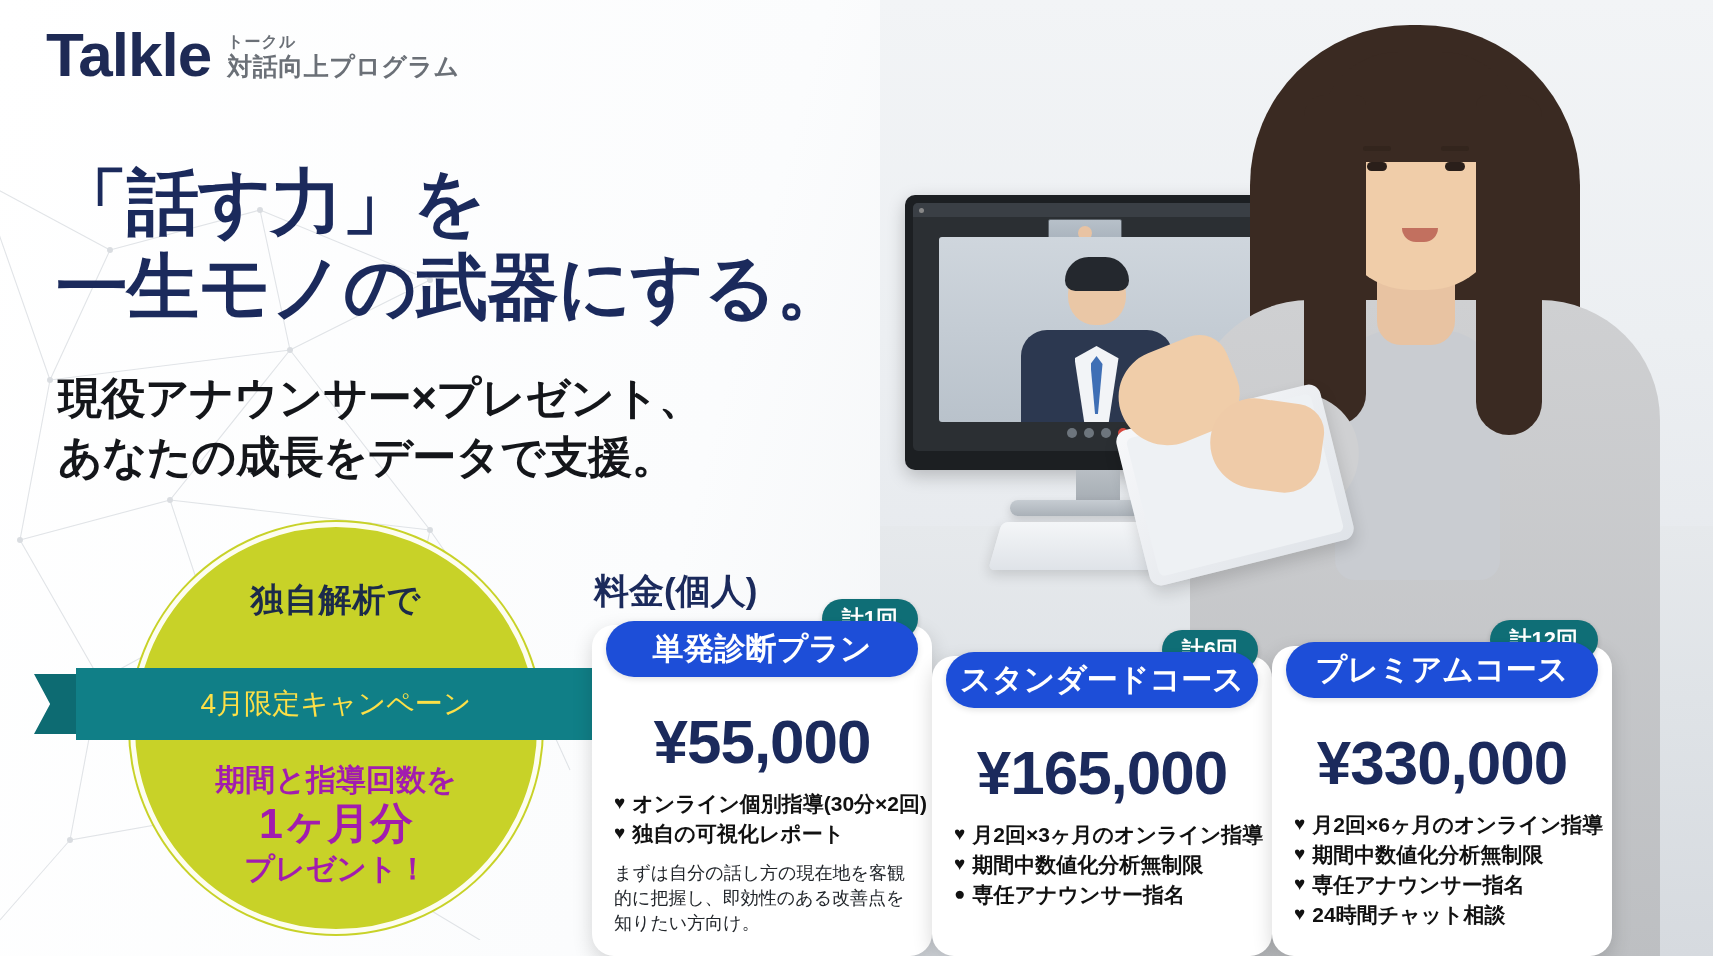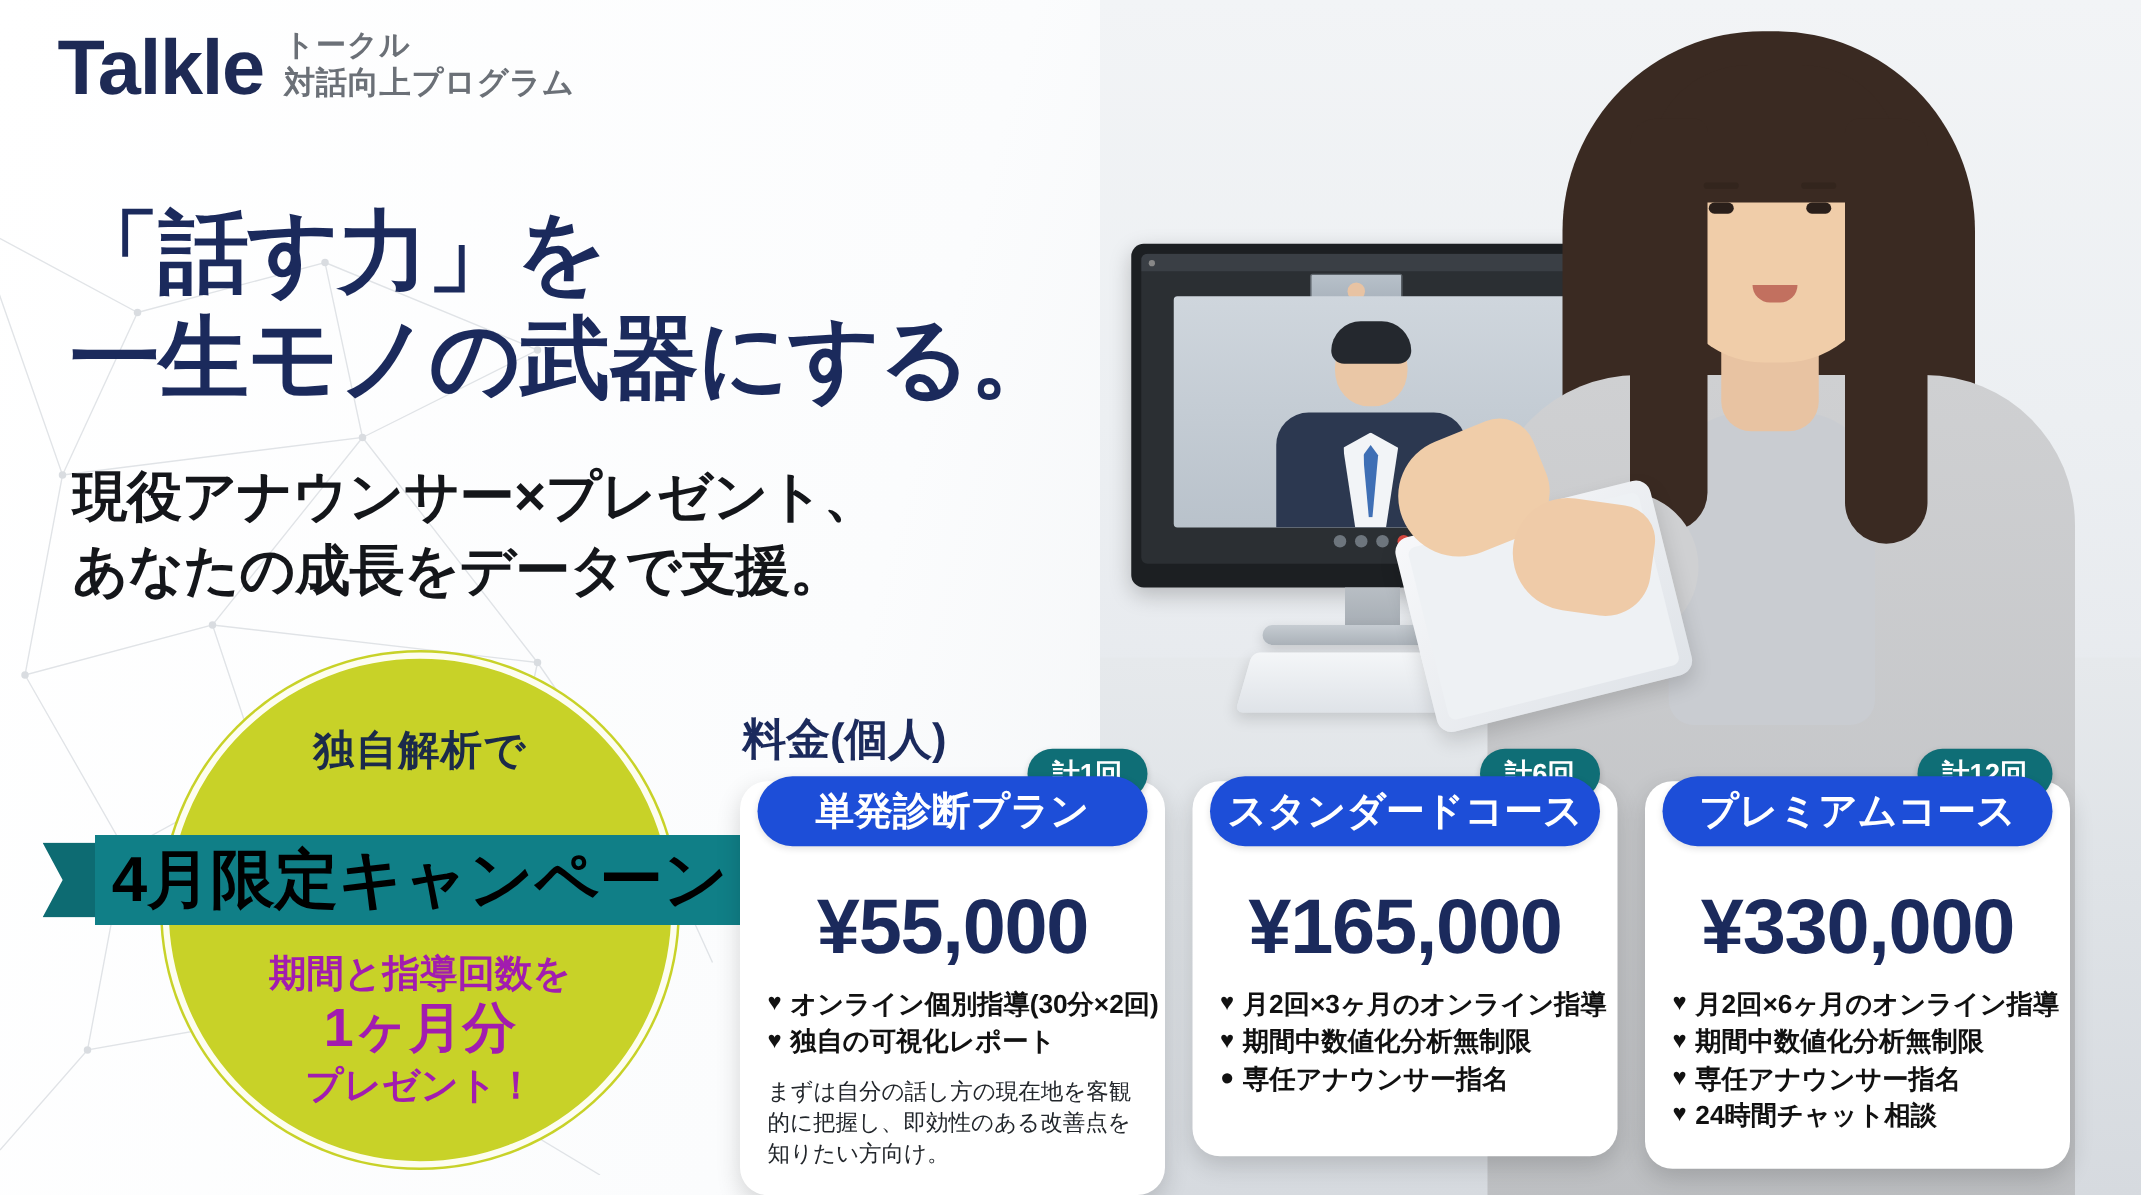--- a/index.html
+++ b/index.html
@@ -94,21 +94,21 @@
   .tablet-in{position:absolute;left:10px;top:9px;right:10px;bottom:9px;border-radius:6px;background:#eef1f4;}
   .w-hand2{position:absolute;left:330px;top:400px;width:112px;height:90px;border-radius:44px 28px 36px 46px;background:#efcba8;transform:rotate(8deg);}
 
   
   .logo{position:absolute;left:46px;top:24px;display:flex;align-items:flex-end;gap:16px;}
   .logo-main{
     font-size:62px;font-weight:700;color:#1e2a55;letter-spacing:-1px;line-height:1;
     font-family:"Liberation Sans","DejaVu Sans",sans-serif;
   }
   .logo-sub{display:flex;flex-direction:column;gap:2px;padding-bottom:6px;}
-  .logo-sub .ruby{font-size:24px;color:#6b7077;font-weight:700;letter-spacing:1px;line-height:1.1;}
+  .logo-sub .ruby{font-size:16px;color:#6b7077;font-weight:700;letter-spacing:1px;line-height:1.1;}
   .logo-sub .tag{font-size:25px;color:#6b7077;font-weight:700;letter-spacing:0.5px;line-height:1.1;}
 
   
   .headline{position:absolute;left:56px;top:160px;}
   .headline .l1,.headline .l2{
     font-size:72px;font-weight:700;color:#1b2a5c;line-height:1.18;letter-spacing:-1px;
     white-space:nowrap;
   }
   .subhead{position:absolute;left:58px;top:368px;}
   .subhead .s1,.subhead .s2{
@@ -131,33 +131,33 @@
   }
   .ribbon-tail{
     position:absolute;top:6px;width:62px;height:60px;background:#0d6b72;
   }
   .ribbon-tail.l{left:0;clip-path:polygon(0 0,100% 0,100% 100%,0 100%,26% 50%);}
   .ribbon-tail.r{right:0;clip-path:polygon(0 0,100% 0,74% 50%,100% 100%,0 100%);}
   .ribbon-mid{
     position:absolute;left:42px;right:42px;top:0;height:72px;background:#107f87;
     display:flex;align-items:center;justify-content:center;
   }
-  .ribbon-mid span{font-size:51px;font-weight:700;color:#000000;letter-spacing:0px;}
+  .ribbon-mid span{font-size:28px;font-weight:400;color:#fde047;letter-spacing:0px;}
   .camp-bot{
     position:absolute;left:0;right:0;top:240px;text-align:center;color:#a21caf;
   }
   .camp-bot .b1{font-size:30px;font-weight:700;line-height:1.2;}
   .camp-bot .b2{font-size:43px;font-weight:700;line-height:1.2;}
   .camp-bot .b3{font-size:30px;font-weight:700;line-height:1.25;}
 
   
   .price-title{
     position:absolute;left:594px;top:568px;font-size:35px;font-weight:700;color:#1b2a5c;
   }
-  .cards{position:absolute;left:592px;top:625px;display:flex;gap:22px;align-items:flex-start;}
+  .cards{position:absolute;left:592px;top:625px;display:flex;align-items:flex-end;}
   .card{
     position:relative;width:340px;background:#ffffff;border-radius:22px;
     box-shadow:0 7px 20px rgba(0,0,0,.16);padding:42px 18px 20px;box-sizing:border-box;
   }
   .card.c1{min-height:320px;}
   .card.c2{min-height:300px;}
   .card.c3{min-height:310px;}
   .count-badge{
     position:absolute;right:14px;top:-26px;background:#0f6e76;color:#fff;
     border-radius:22px;padding:5px 20px;font-size:22px;font-weight:700;white-space:nowrap;

